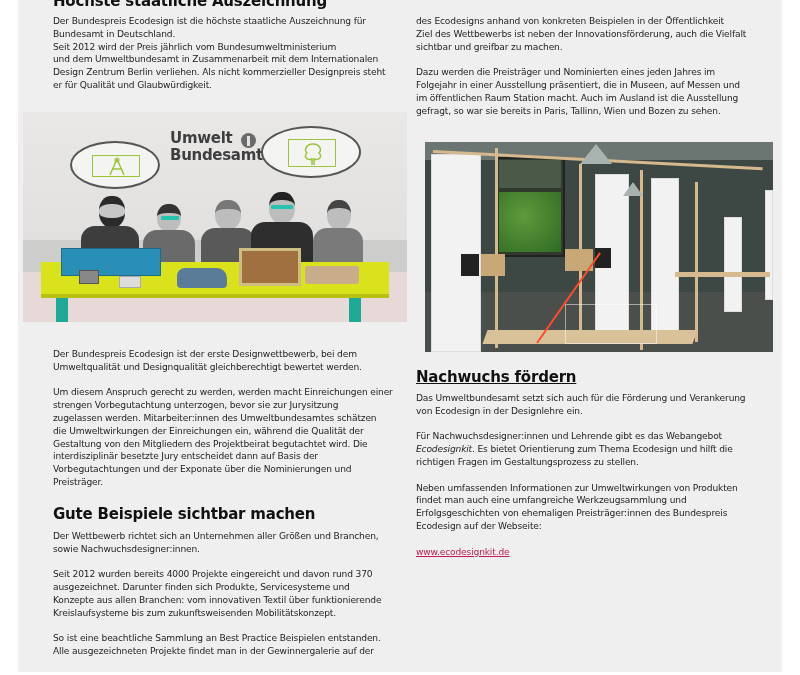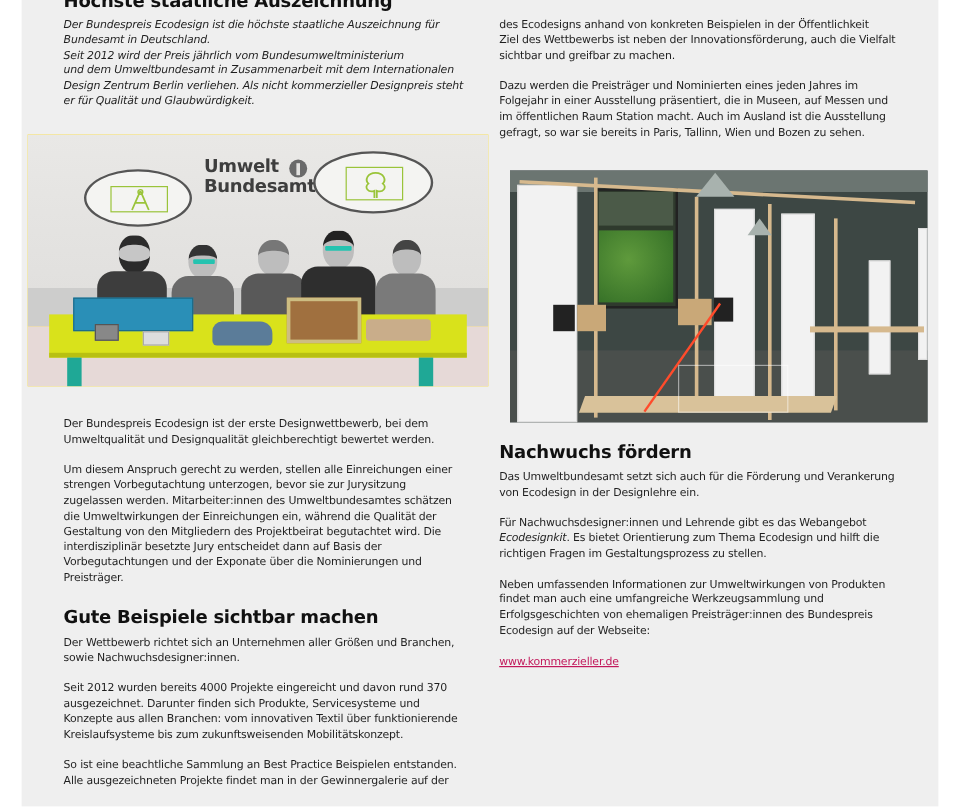--- a/index.html
+++ b/index.html
@@ -59,21 +59,21 @@
   .photo .lamp { position:absolute; width:0; height:0; border-left:16px solid transparent; border-right:16px solid transparent; border-bottom:20px solid #a8b2ae; }
   .photo .cable { position:absolute; height:2px; background:#ff4b2b; transform-origin:left center; }
 </style>
 </head>
 <body>
 
 <div class="panel"></div>
 
 <h2 class="h2" style="left:53px; top:-8px;">Höchste staatliche Auszeichnung</h2>
 
-<div class="txt" style="left:53px; top:15px;font-style:italic;">
+<div class="txt" style="left:53px; top:15px;">
   <p class="tight">Der Bundespreis Ecodesign ist die höchste staatliche Auszeichnung für</p>
   <p class="tight">Bundesamt in Deutschland.</p>
   <p class="tight">Seit 2012 wird der Preis jährlich vom Bundesumweltministerium</p>
   <p class="tight">und dem Umweltbundesamt in Zusammenarbeit mit dem Internationalen</p>
   <p class="tight">Design Zentrum Berlin verliehen. Als nicht kommerzieller Designpreis steht</p>
   <p class="tight">er für Qualität und Glaubwürdigkeit.</p>
 </div>
 
 <div class="illu">
   <div class="wall"></div>
@@ -132,21 +132,21 @@
   <div class="prod" style="left:56px; top:158px; width:20px; height:14px; background:#888; border:1px solid #555;"></div>
   <div class="prod" style="left:96px; top:164px; width:22px; height:12px; background:#ddd; border:1px solid #aaa;"></div>
   <div class="prod" style="left:154px; top:156px; width:50px; height:20px; background:#5b7c99; border-radius:8px 10px 4px 4px;"></div>
   <div class="prod" style="left:216px; top:136px; width:62px; height:38px; background:#a0703f; border:3px solid #cdbd82;"></div>
   <div class="prod" style="left:282px; top:154px; width:54px; height:18px; background:#c9ad8a; border-radius:3px;"></div>
 </div>
 
 <div class="txt" style="left:53px; top:348px;">
   <p class="tight">Der Bundespreis Ecodesign ist der erste Designwettbewerb, bei dem</p>
   <p>Umweltqualität und Designqualität gleichberechtigt bewertet werden.</p>
-  <p class="tight">Um diesem Anspruch gerecht zu werden, stellen alle Einreichungen einer</p>
+  <p class="tight">Um diesem Anspruch gerecht zu werden, werden macht Einreichungen einer</p>
   <p class="tight">strengen Vorbegutachtung unterzogen, bevor sie zur Jurysitzung</p>
   <p class="tight">zugelassen werden. Mitarbeiter:innen des Umweltbundesamtes schätzen</p>
   <p class="tight">die Umweltwirkungen der Einreichungen ein, während die Qualität der</p>
   <p class="tight">Gestaltung von den Mitgliedern des Projektbeirat  begutachtet wird. Die</p>
   <p class="tight">interdisziplinär besetzte Jury entscheidet dann auf Basis der</p>
   <p class="tight">Vorbegutachtungen und der Exponate über die Nominierungen und</p>
   <p class="tight">Preisträger.</p>
 </div>
 
 <h2 class="h2" style="left:53px; top:505px;">Gute Beispiele sichtbar machen</h2>
@@ -193,26 +193,26 @@
   <div class="lamp" style="left:155px; top:2px;"></div>
   <div class="lamp" style="left:198px; top:40px; border-left-width:10px; border-right-width:10px; border-bottom-width:14px;"></div>
   <div class="prod" style="left:36px; top:112px; width:18px; height:22px; background:#222;"></div>
   <div class="prod" style="left:56px; top:112px; width:24px; height:22px; background:#c9a878;"></div>
   <div class="prod" style="left:140px; top:107px; width:28px; height:22px; background:#c9a878;"></div>
   <div class="prod" style="left:170px; top:106px; width:16px; height:20px; background:#222;"></div>
   <div class="cable" style="left:112px; top:200px; width:110px; transform:rotate(-55deg);"></div>
   <div class="prod" style="left:140px; top:162px; width:92px; height:40px; border:1px solid rgba(255,255,255,0.5);"></div>
 </div>
 
-<h2 class="h2" style="left:416px; top:368px;">Nachwuchs fördern</h2>
+<h2 class="h2" style="left:416px; top:368px;text-decoration:underline;">Nachwuchs fördern</h2>
 
 <div class="txt" style="left:416px; top:392px;">
   <p class="tight">Das Umweltbundesamt setzt sich auch für die Förderung und Verankerung</p>
   <p>von Ecodesign in der Designlehre ein.</p>
   <p class="tight">Für Nachwuchsdesigner:innen und Lehrende gibt es das Webangebot</p>
   <p class="tight"><em>Ecodesignkit</em><span>. Es bietet Orientierung zum Thema Ecodesign und hilft die</span></p>
   <p>richtigen Fragen im Gestaltungsprozess zu stellen.</p>
   <p class="tight">Neben umfassenden Informationen zur Umweltwirkungen von Produkten</p>
   <p class="tight">findet man auch eine umfangreiche Werkzeugsammlung und</p>
   <p class="tight">Erfolgsgeschichten von ehemaligen Preisträger:innen des Bundespreis</p>
   <p>Ecodesign auf der Webseite:</p>
-  <p class="tight"><a class="link">www.kommerzieller.de</a></p>
+  <p class="tight"><a class="link">www.ecodesignkit.de</a></p>
 </div>
 
 </body></html>

